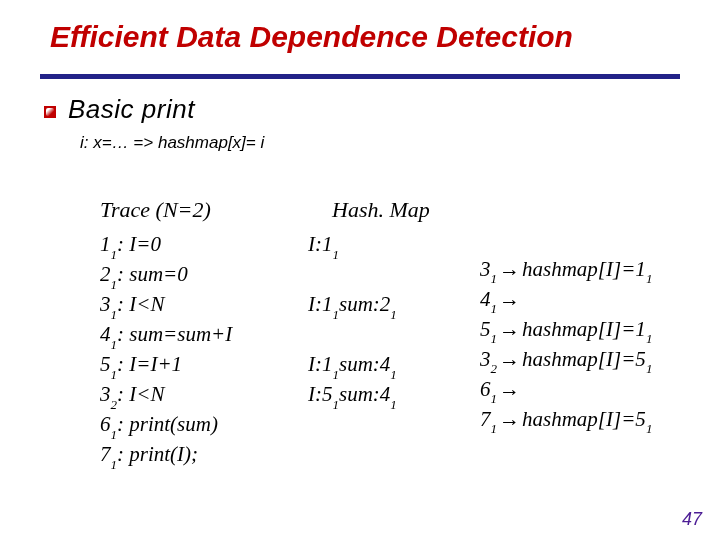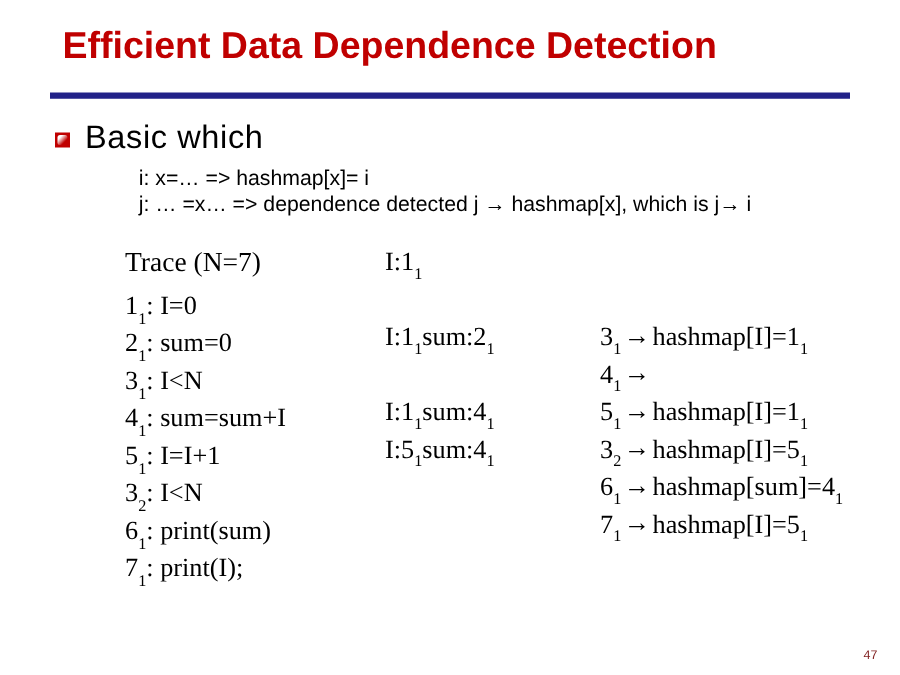--- a/index.html
+++ b/index.html
@@ -10,20 +10,21 @@
     background: #fff;
     font-family: "Comic Sans MS", "Comic Sans", cursive, sans-serif;
     color: #000;
     overflow: hidden;
   }
   .slide {
     position: relative;
     width: 720px;
     height: 540px;
     box-sizing: border-box;
+    font-style: italic;
   }
   .title {
     position: absolute;
     top: 20px;
     left: 50px;
     right: 40px;
     font-weight: bold;
     font-size: 30px;
     color: #c00000;
   }
@@ -67,21 +68,20 @@
   }
   .idea-lines {
     position: absolute;
     top: 132px;
     left: 80px;
     font-size: 17px;
     line-height: 1.25;
   }
   .idea-lines div {
     white-space: nowrap;
-    margin-left: 31px;
   }
   .columns {
     position: absolute;
     top: 194px;
     left: 60px;
     right: 30px;
     bottom: 40px;
   }
   .col {
     position: absolute;
@@ -110,59 +110,59 @@
   .dep-gap { height: 60px; }
   .arrow {
     font-family: Arial, sans-serif;
     padding: 0 2px;
   }
   .pagenum {
     position: absolute;
     right: 18px;
     bottom: 10px;
     font-family: Arial, sans-serif;
-    font-size: 10px;
-    color: #7f1d1d;
+    font-size: 18px;
+    color: #4c1d95;
   }
 </style>
 </head>
 <body>
 
 <div class="slide">
 
   <div class="title">Efficient Data Dependence Detection</div>
   <div class="rule"></div>
 
   <div class="basic-row">
     <div class="bullet-sq"></div>
-    <div class="basic-title">Basic which</div>
+    <div class="basic-title">Basic print</div>
   </div>
 
   <div class="idea-lines">
     <div>i: x=…   =&gt;   hashmap[x]= i</div>
-    <div>j: … =x…   =&gt;   dependence detected j → hashmap[x], which is j→ i</div>
   </div>
 
   <div class="columns">
 
     <div class="col col-trace">
-      <div class="col-title">Trace (N=7)</div>
+      <div class="col-title">Trace (N=2)</div>
       <div id="trace-rows">
           <div class="row"><span>1<span class="sub">1</span></span>: I=0</div>
           <div class="row"><span>2<span class="sub">1</span></span>: sum=0</div>
           <div class="row"><span>3<span class="sub">1</span></span>: I&lt;N</div>
           <div class="row"><span>4<span class="sub">1</span></span>: sum=sum+I</div>
           <div class="row"><span>5<span class="sub">1</span></span>: I=I+1</div>
           <div class="row"><span>3<span class="sub">2</span></span>: I&lt;N</div>
           <div class="row"><span>6<span class="sub">1</span></span>: print(sum)</div>
           <div class="row"><span>7<span class="sub">1</span></span>: print(I);</div>
         </div>
     </div>
 
     <div class="col col-hash">
+      <div class="col-title">Hash. Map</div>
       <div id="hash-rows">
           <div class="row">I: <span>1<span class="sub">1</span></span></div>
           <div class="spacer-row"></div>
           <div class="row">I: <span>1<span class="sub">1</span></span> sum: <span>2<span class="sub">1</span></span></div>
           <div class="spacer-row"></div>
           <div class="row">I: <span>1<span class="sub">1</span></span> sum: <span>4<span class="sub">1</span></span></div>
           <div class="row">I: <span>5<span class="sub">1</span></span> sum: <span>4<span class="sub">1</span></span></div>
         </div>
     </div>
 
@@ -184,21 +184,20 @@
             <span>hashmap[I]=1<span class="sub">1</span></span>
           </div>
           <div class="row">
             <span>3<span class="sub">2</span></span> 
             <span class="arrow">→</span>
             <span>hashmap[I]=5<span class="sub">1</span></span>
           </div>
           <div class="row">
             <span>6<span class="sub">1</span></span> 
             <span class="arrow">→</span>
-            <span>hashmap[sum]=4<span class="sub">1</span></span>
           </div>
           <div class="row">
             <span>7<span class="sub">1</span></span> 
             <span class="arrow">→</span>
             <span>hashmap[I]=5<span class="sub">1</span></span>
           </div>
         </div>
     </div>
 
   </div>

